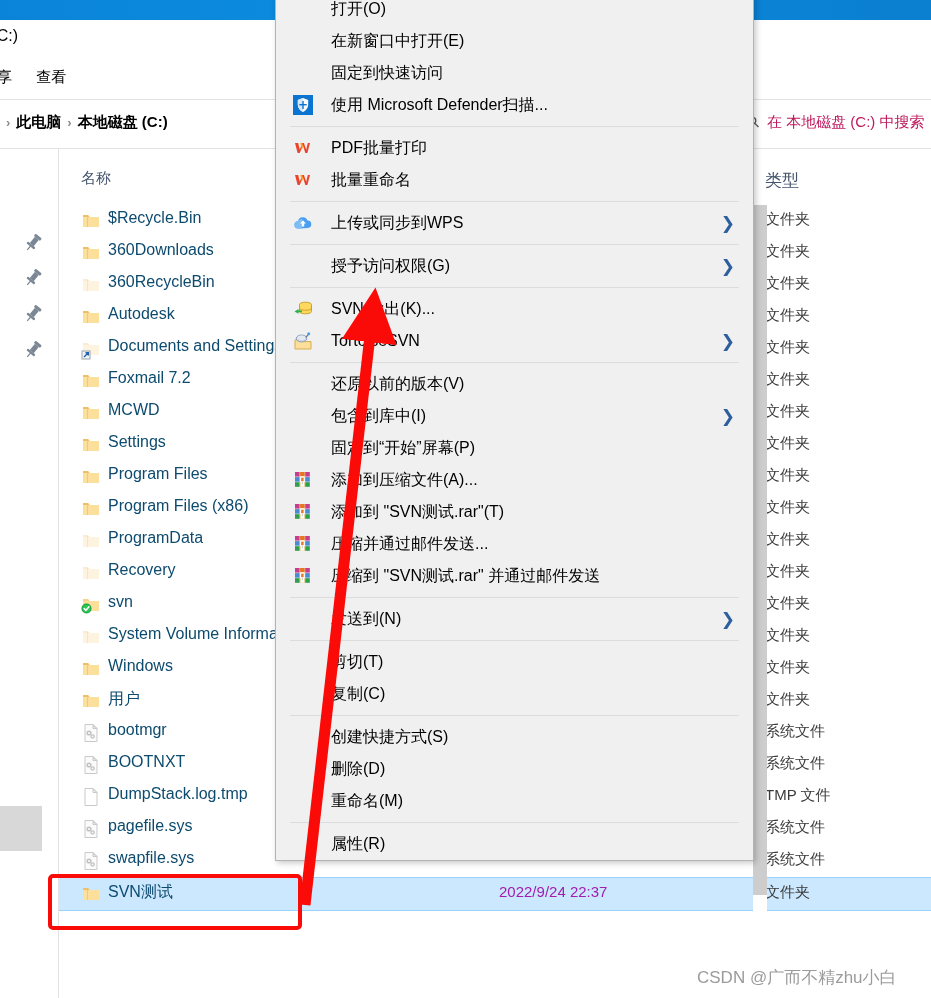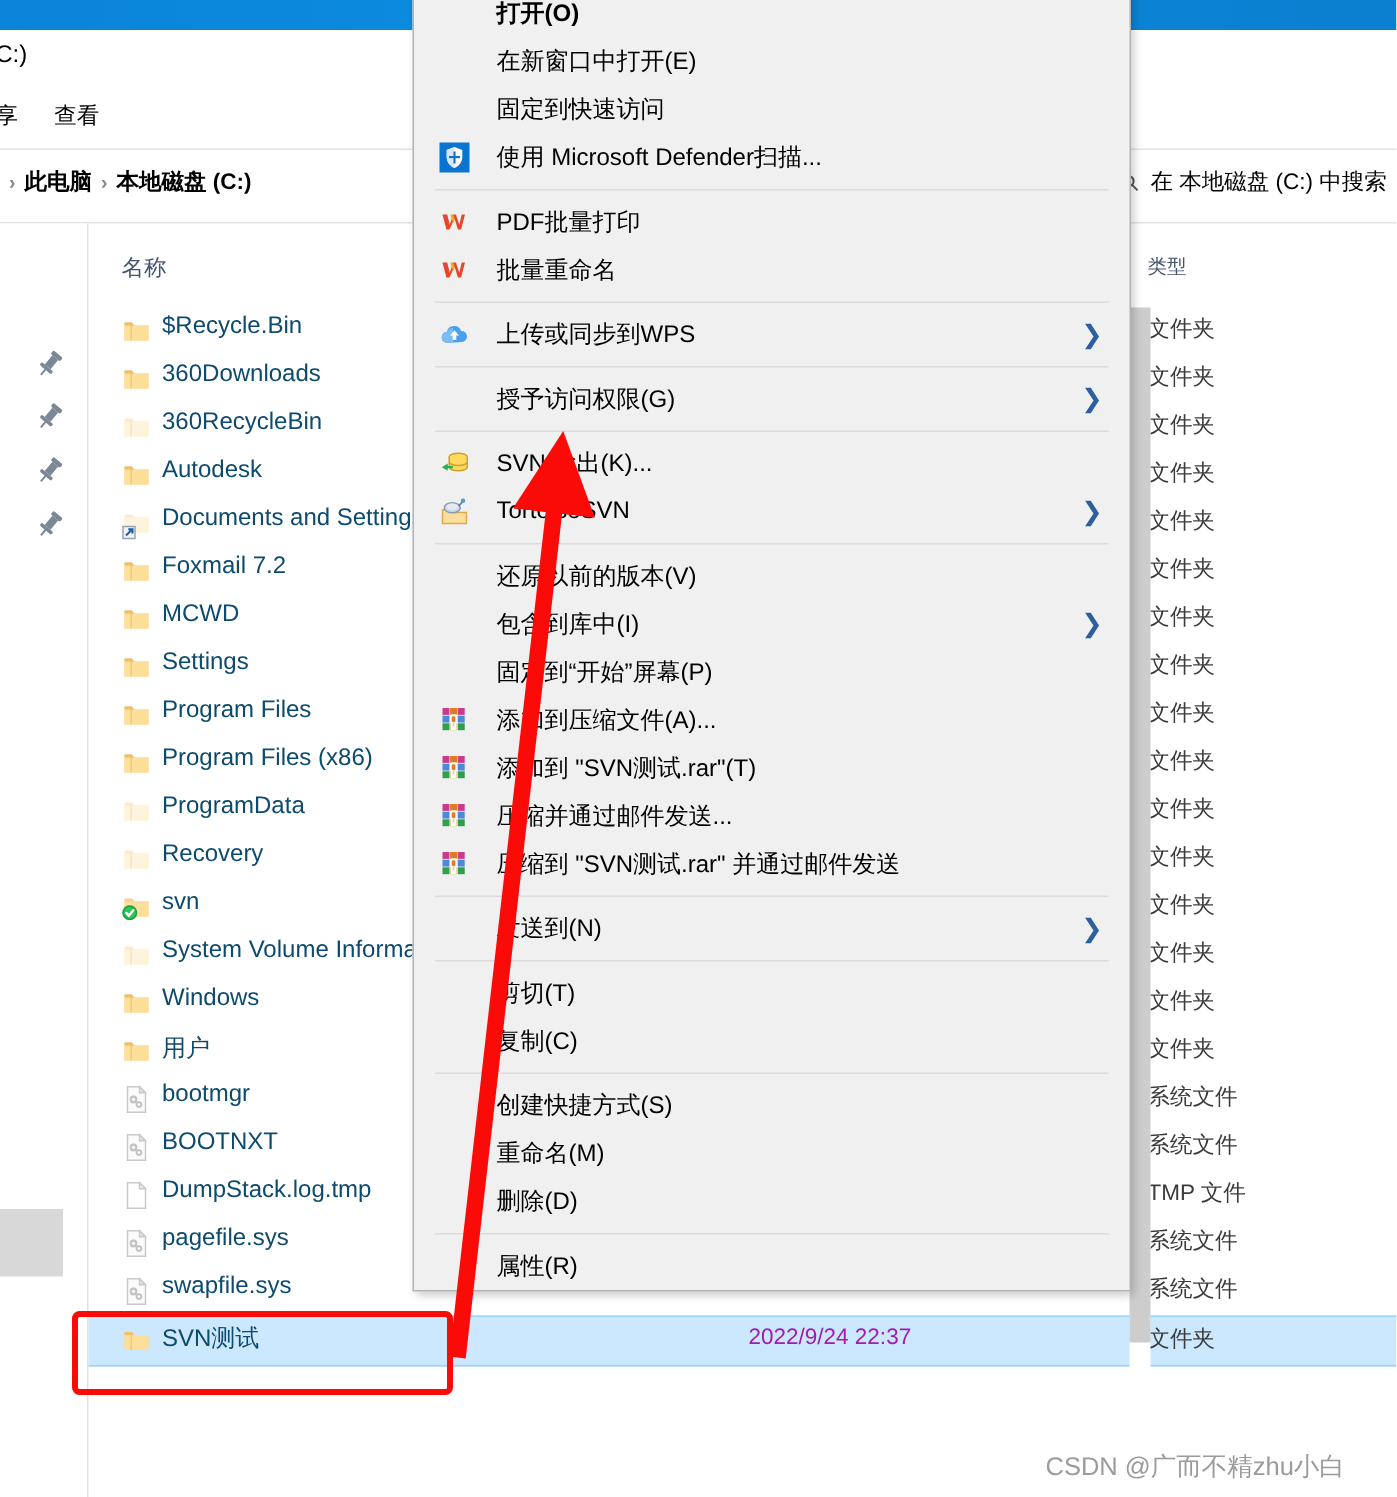--- a/index.html
+++ b/index.html
@@ -27,35 +27,35 @@
   .ribbon-sep{position:absolute;left:0;top:99px;width:931px;height:1px;background:#e2e2e2;}
   .addr-sep{position:absolute;left:0;top:148px;width:931px;height:1px;background:#e2e2e2;}
 
   
   .addressbar{position:absolute;left:0;top:112px;height:28px;white-space:nowrap;font-size:15px;color:#000;font-weight:bold;}
   .crumb-arrow{color:#8a8a8a;font-size:13px;margin:0 6px;display:inline-block;vertical-align:middle;}
   .crumb{display:inline-block;vertical-align:middle;}
 
   .searchbox{position:absolute;left:748px;top:112px;height:28px;white-space:nowrap;font-size:15px;color:#666;}
   .search-glyph{display:inline-block;transform:rotate(-45deg);font-size:15px;color:#555;margin-right:8px;vertical-align:middle;}
-  .search-ph{display:inline-block;vertical-align:middle;color:#000000;}
+  .search-ph{display:inline-block;vertical-align:middle;color:#be185d;}
   .search-divider{position:absolute;left:742px;top:103px;width:1px;height:44px;background:#e2e2e2;}
   .minus-glyph{position:absolute;left:726px;top:120px;width:10px;height:1px;background:#666;}
 
   
   .navpane{position:absolute;left:0;top:149px;width:58px;height:849px;background:#fff;}
   .navpane-border{position:absolute;left:58px;top:149px;width:1px;height:849px;background:#e2e2e2;}
   .pin{position:absolute;width:22px;height:22px;}
   .pin svg{display:block;}
   .nav-scroll{position:absolute;left:0px;top:806px;width:42px;height:45px;background:#d8d8d8;}
 
   
   .colheaders{position:absolute;left:59px;top:160px;width:872px;height:40px;}
   .col-name{position:absolute;left:22px;top:9px;font-size:15px;color:#44546d;}
-  .col-type{position:absolute;left:706px;top:9px;font-size:13px;color:#44546d;}
+  .col-type{position:absolute;left:706px;top:9px;font-size:17px;color:#44546d;}
 
   
   .filelist{position:absolute;left:59px;top:205px;width:872px;}
   .row{position:relative;height:32px;}
   .row.selected{background:#cce8ff;border-top:1px solid #99d1ff;border-bottom:1px solid #99d1ff;}
   .row .ico{position:absolute;left:22px;top:6px;width:20px;height:20px;}
   .row .nm{position:absolute;left:49px;top:4px;font-size:16px;color:#0c4a6e;white-space:nowrap;}
   .row .tp{position:absolute;left:706px;top:5px;font-size:15px;color:#3b3b3b;white-space:nowrap;}
   .row .dt{position:absolute;left:440px;top:5px;font-size:15px;color:#a21caf;white-space:nowrap;}
 
@@ -66,21 +66,21 @@
   .list-scroll-track{position:absolute;left:753px;top:205px;width:14px;height:720px;background:#fff;}
   .list-scroll-thumb{position:absolute;left:753px;top:205px;width:14px;height:690px;background:#cdcdcd;}
 
   
   #ctxmenu{position:absolute;left:275px;top:-8px;width:477px;
            background:#f0f0f0;border:1px solid #b3b3b3;box-shadow:2px 2px 6px rgba(0,0,0,.22);
            z-index:40;}
   .mi{position:relative;height:32px;display:flex;align-items:center;cursor:default;}
   .mi .mi-ico{position:absolute;left:17px;top:50%;transform:translateY(-50%);width:20px;height:20px;}
   .mi .mi-lbl{margin-left:55px;font-size:16px;color:#000;white-space:nowrap;}
-  .mi.bold .mi-lbl{font-weight:bold;}
+  .mi.bold .mi-lbl{font-weight:normal;}
   .mi .chev{position:absolute;right:18px;top:50%;transform:translateY(-50%);
             font-size:17px;color:#2b5f9e;line-height:1;}
   .msep{height:1px;background:#dcdcdc;margin:5px 14px;}
 
   
   #annot{position:absolute;left:0;top:0;width:931px;height:998px;z-index:60;pointer-events:none;}
   .redbox{position:absolute;left:48px;top:874px;width:246px;height:48px;
           border:4px solid #fb0b08;border-radius:5px;}
   .watermark{position:absolute;left:697px;top:966px;font-size:17px;color:#9b9b9b;white-space:nowrap;z-index:70;}
 </style>
@@ -563,24 +563,24 @@
       <span class="mi-lbl">剪切(T)</span>
     </div>
     <div class="mi">
       <span class="mi-lbl">复制(C)</span>
     </div>
     <div class="msep"></div>
     <div class="mi">
       <span class="mi-lbl">创建快捷方式(S)</span>
     </div>
     <div class="mi">
+      <span class="mi-lbl">删除(D)</span>
+    </div>
+    <div class="mi">
       <span class="mi-lbl">重命名(M)</span>
-    </div>
-    <div class="mi">
-      <span class="mi-lbl">删除(D)</span>
     </div>
     <div class="msep"></div>
     <div class="mi">
       <span class="mi-lbl">属性(R)</span>
     </div>
   </div>
 
 <svg id="annot">
   <defs>
     <marker id="ahead" markerWidth="5" markerHeight="5" refX="2.2" refY="2.5" orient="auto">

